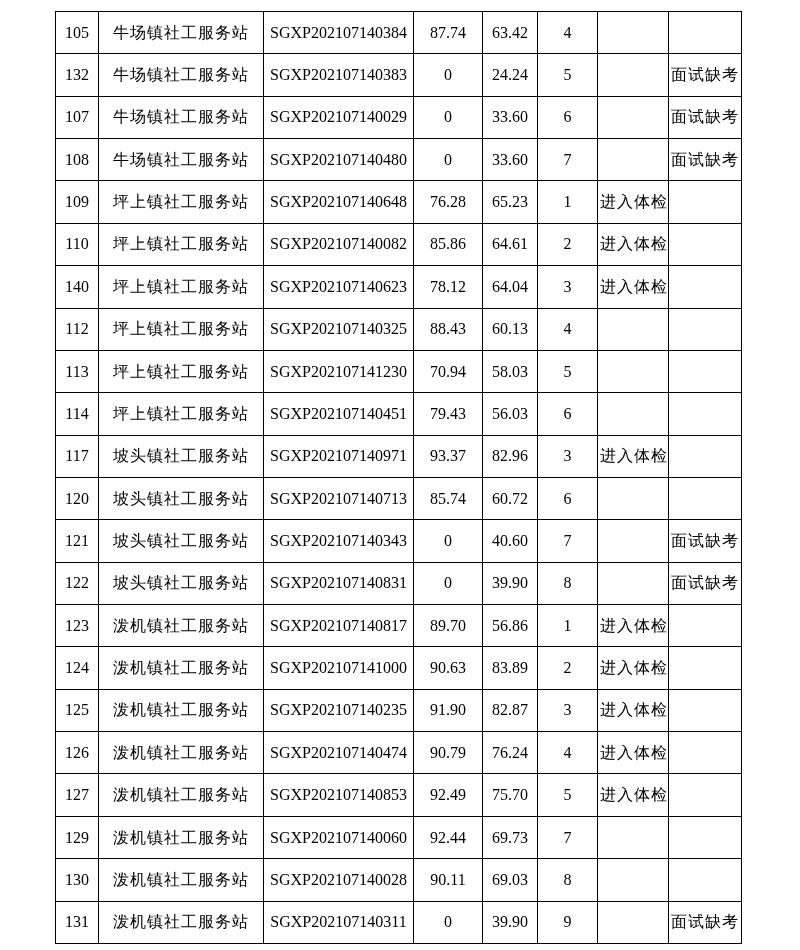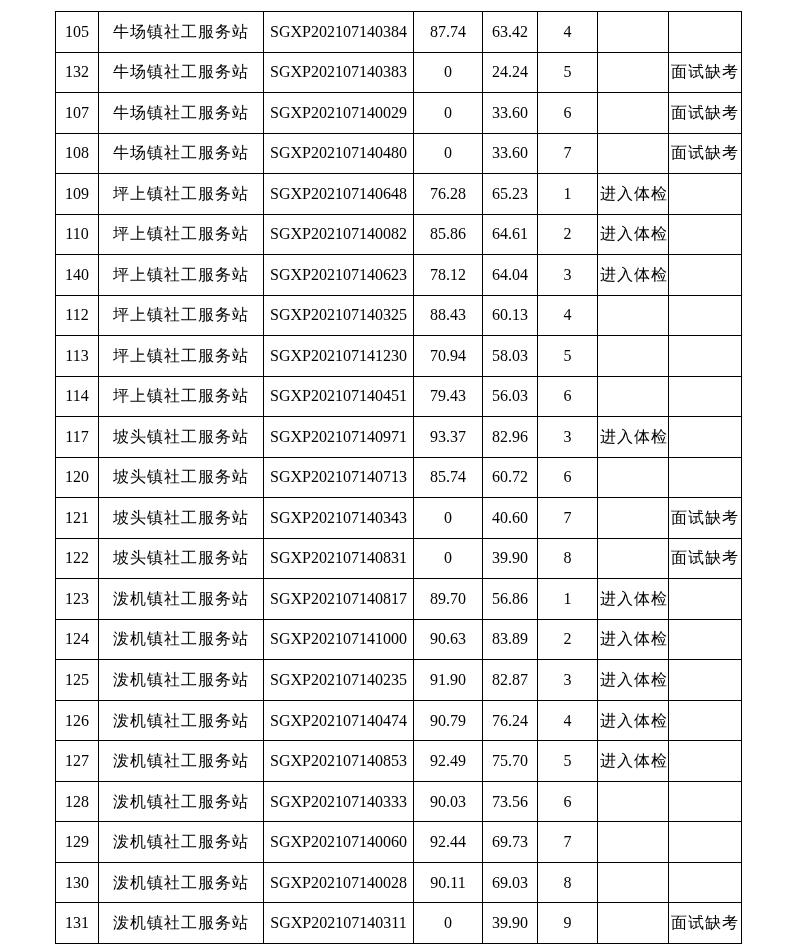--- a/index.html
+++ b/index.html
@@ -268,30 +268,20 @@
     <td class="c-index">127</td>
     <td class="c-station">泼机镇社工服务站</td>
     <td class="c-id">SGXP202107140853</td>
     <td class="c-s1">92.49</td>
     <td class="c-s2">75.70</td>
     <td class="c-rank">5</td>
     <td class="c-status">进入体检</td>
     <td class="c-remark"></td>
   </tr>
 
-  <tr>
-    <td class="c-index">128</td>
-    <td class="c-station">泼机镇社工服务站</td>
-    <td class="c-id">SGXP202107140333</td>
-    <td class="c-s1">90.03</td>
-    <td class="c-s2">73.56</td>
-    <td class="c-rank">6</td>
-    <td class="c-status"></td>
-    <td class="c-remark"></td>
-  </tr>
 
   <tr>
     <td class="c-index">129</td>
     <td class="c-station">泼机镇社工服务站</td>
     <td class="c-id">SGXP202107140060</td>
     <td class="c-s1">92.44</td>
     <td class="c-s2">69.73</td>
     <td class="c-rank">7</td>
     <td class="c-status"></td>
     <td class="c-remark"></td>

